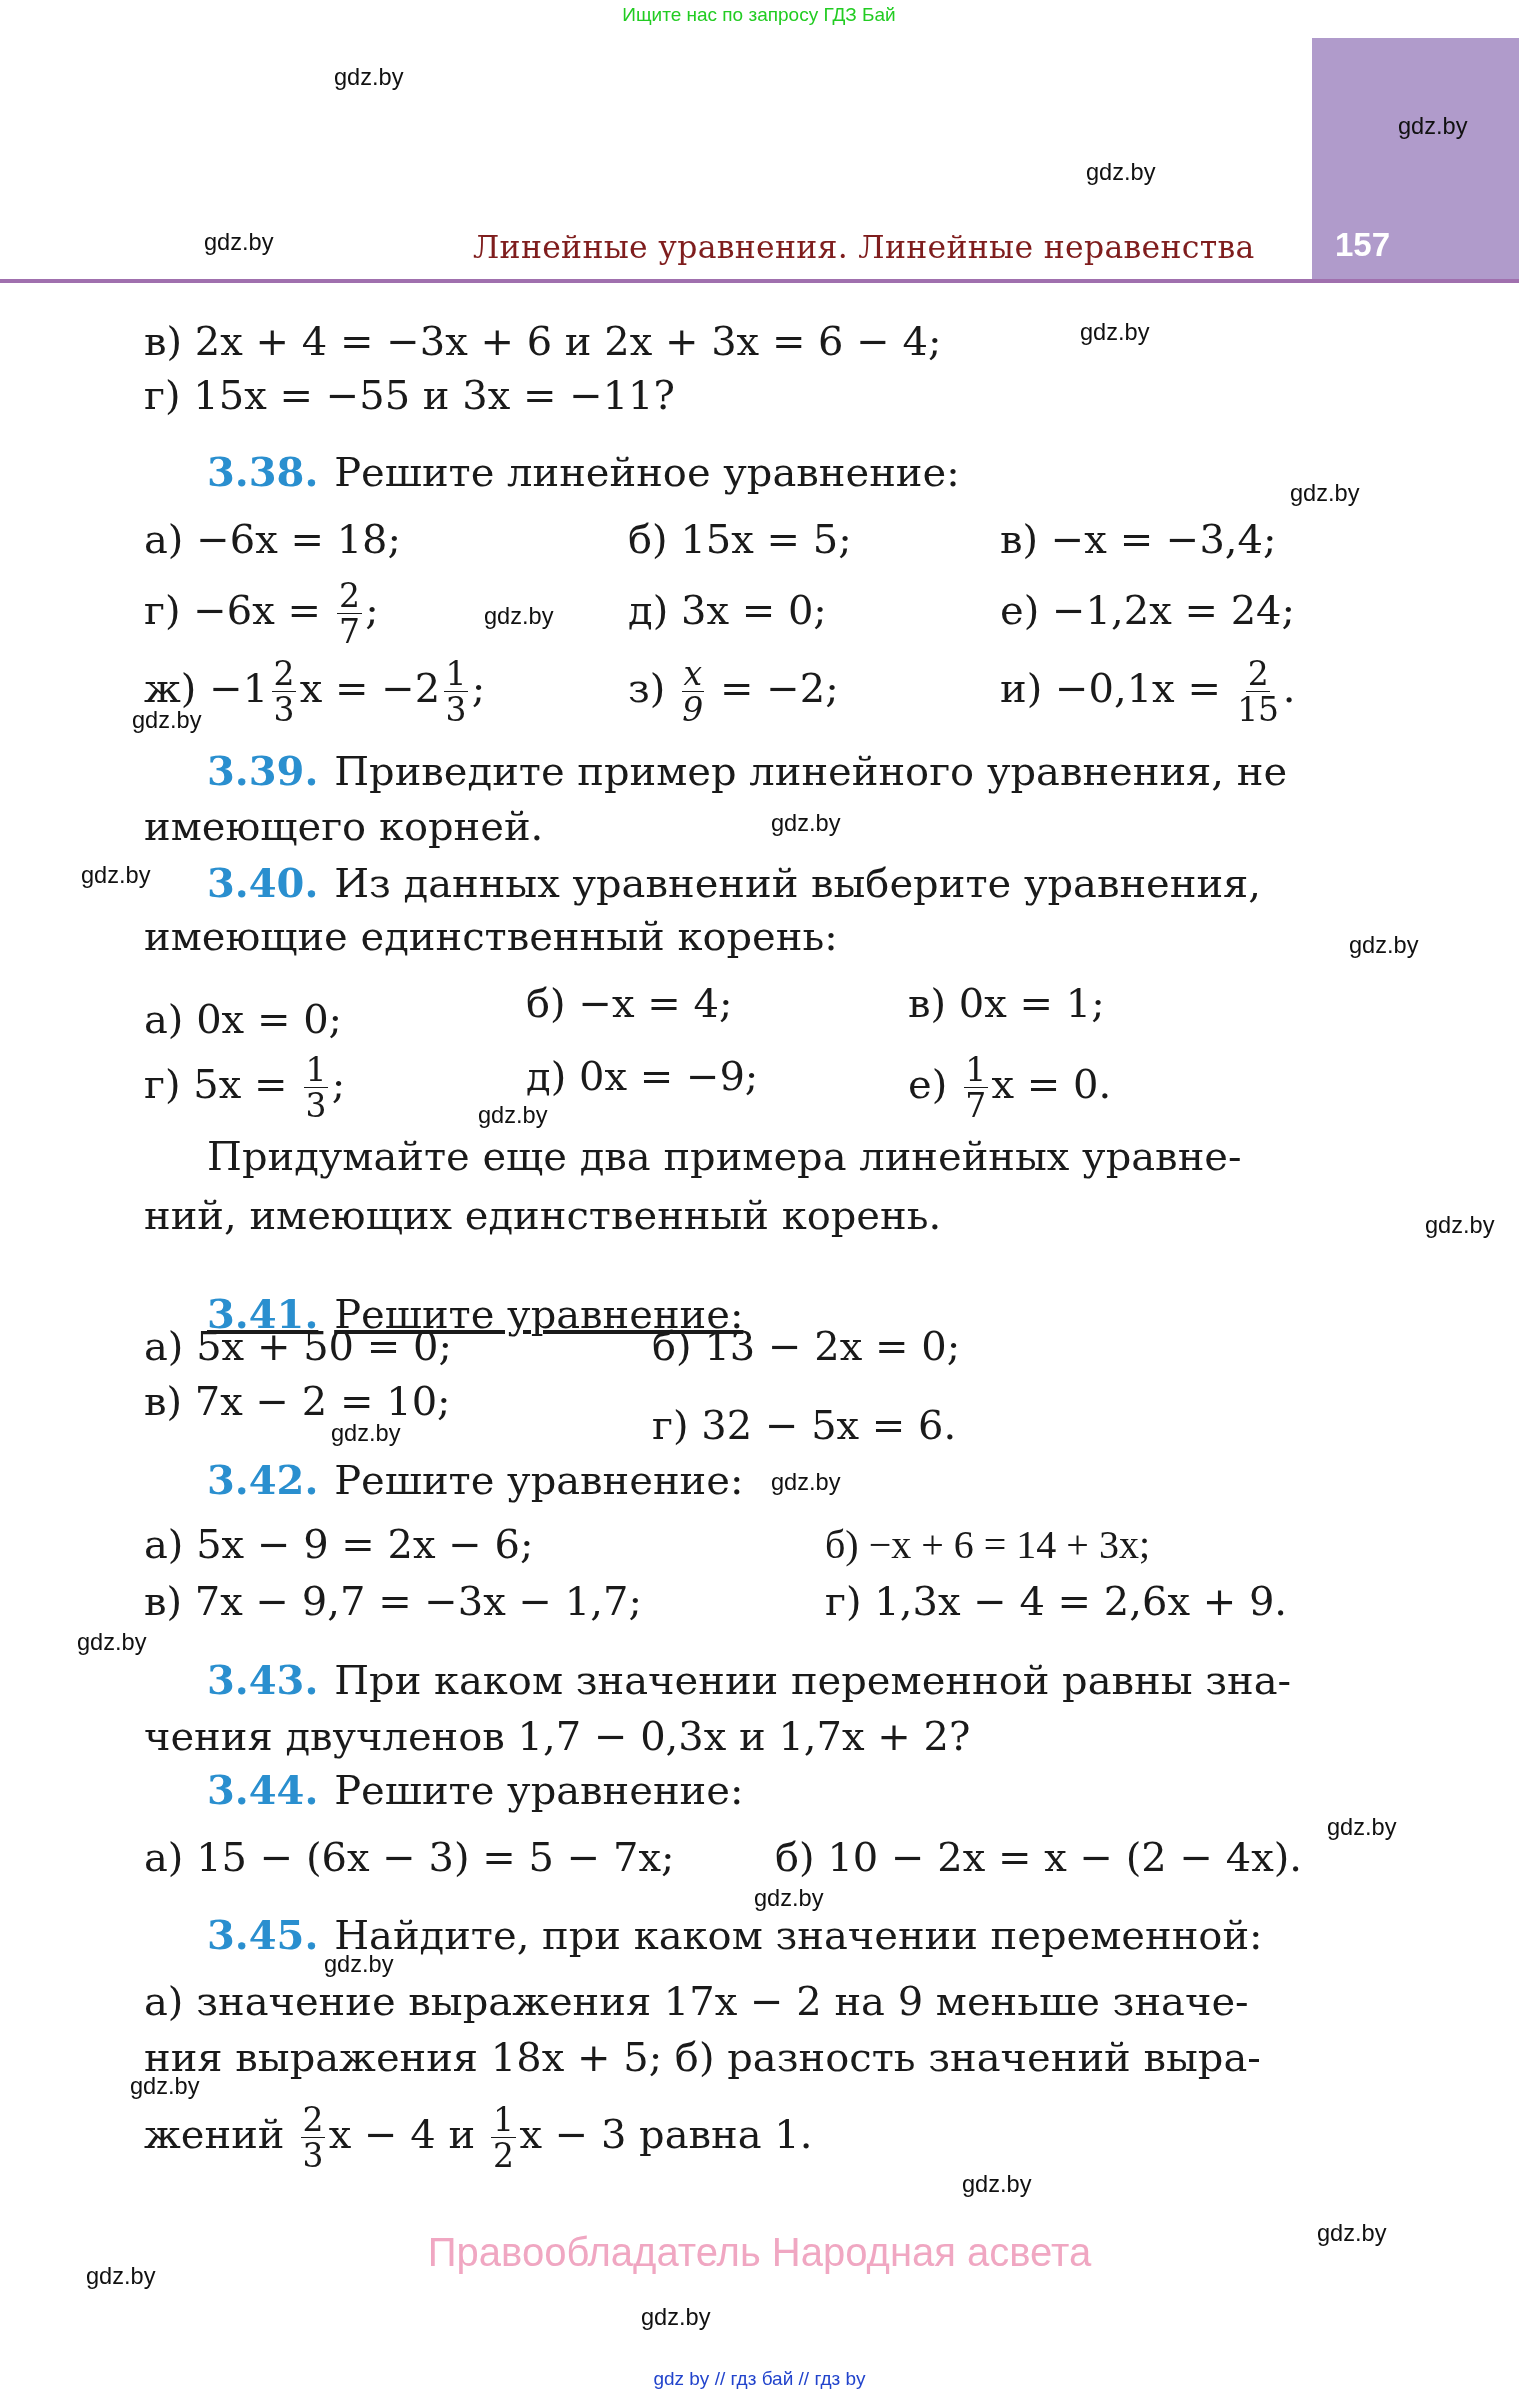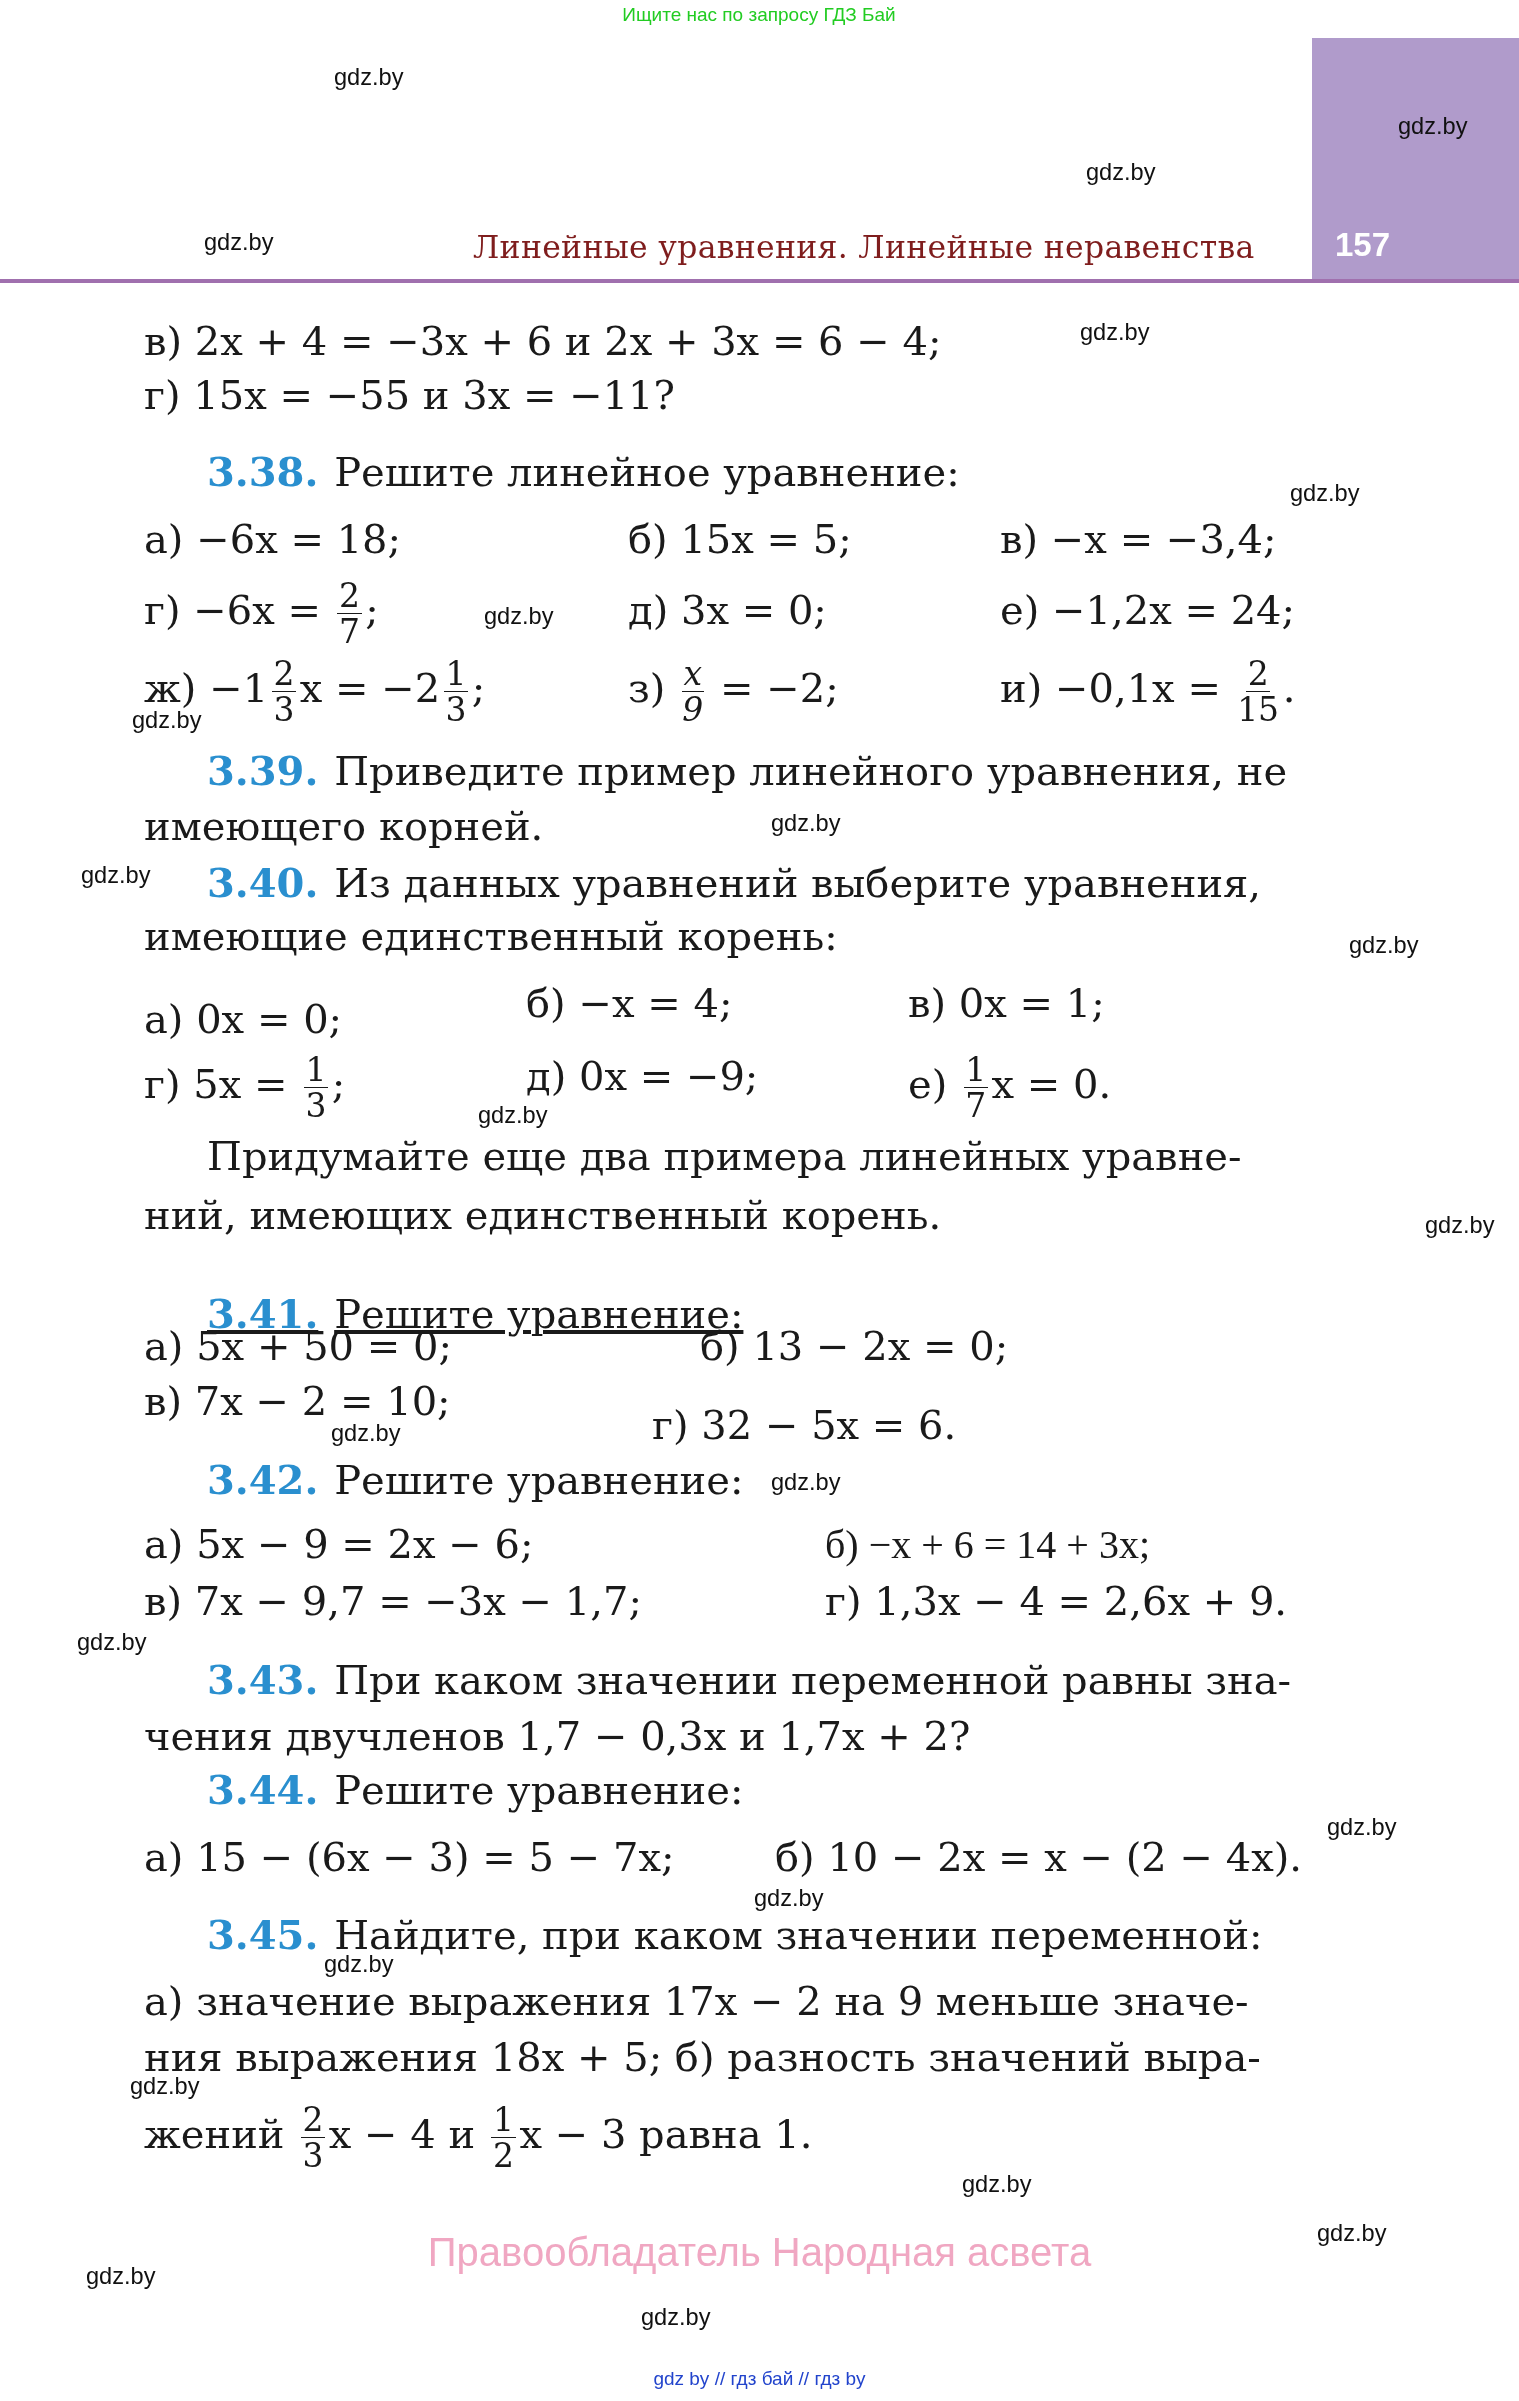--- a/index.html
+++ b/index.html
@@ -119,21 +119,21 @@
     </span><span>x = 0.</span>
 </div>
 
 <div class="abs line" style="left:207px; top:1132px;">Придумайте еще два примера линейных уравне-</div>
 <div class="abs line" style="left:144px; top:1191px;">ний, имеющих единственный корень.</div>
 
 <div class="abs line" style="left:207px; top:1289px;text-decoration:underline;">
   <span class="num">3.41.</span><span>Решите уравнение:</span>
 </div>
 <div class="abs line" style="left:144px; top:1322px;"><span>а)</span> <span>5x + 50 = 0;</span></div>
-<div class="abs line" style="left:652px; top:1322px;margin-left:48px;"><span>б)</span> <span>13 − 2x = 0;</span></div>
+<div class="abs line" style="left:652px; top:1322px;"><span>б)</span> <span>13 − 2x = 0;</span></div>
 <div class="abs line" style="left:144px; top:1377px;"><span>в)</span> <span>7x − 2 = 10;</span></div>
 <div class="abs line" style="left:652px; top:1377px;margin-top:24px;"><span>г)</span> <span>32 − 5x = 6.</span></div>
 
 <div class="abs line" style="left:207px; top:1455px;">
   <span class="num">3.42.</span><span>Решите уравнение:</span>
 </div>
 <div class="abs line" style="left:144px; top:1520px;"><span>а)</span> <span>5x − 9 = 2x − 6;</span></div>
 <div class="abs line" style="left:825px; top:1520px;font-family:Liberation Serif, serif;"><span>б)</span> <span>−x + 6 = 14 + 3x;</span></div>
 <div class="abs line" style="left:144px; top:1577px;"><span>в)</span> <span>7x − 9,7 = −3x − 1,7;</span></div>
 <div class="abs line" style="left:825px; top:1577px;"><span>г)</span> <span>1,3x − 4 = 2,6x + 9.</span></div>

